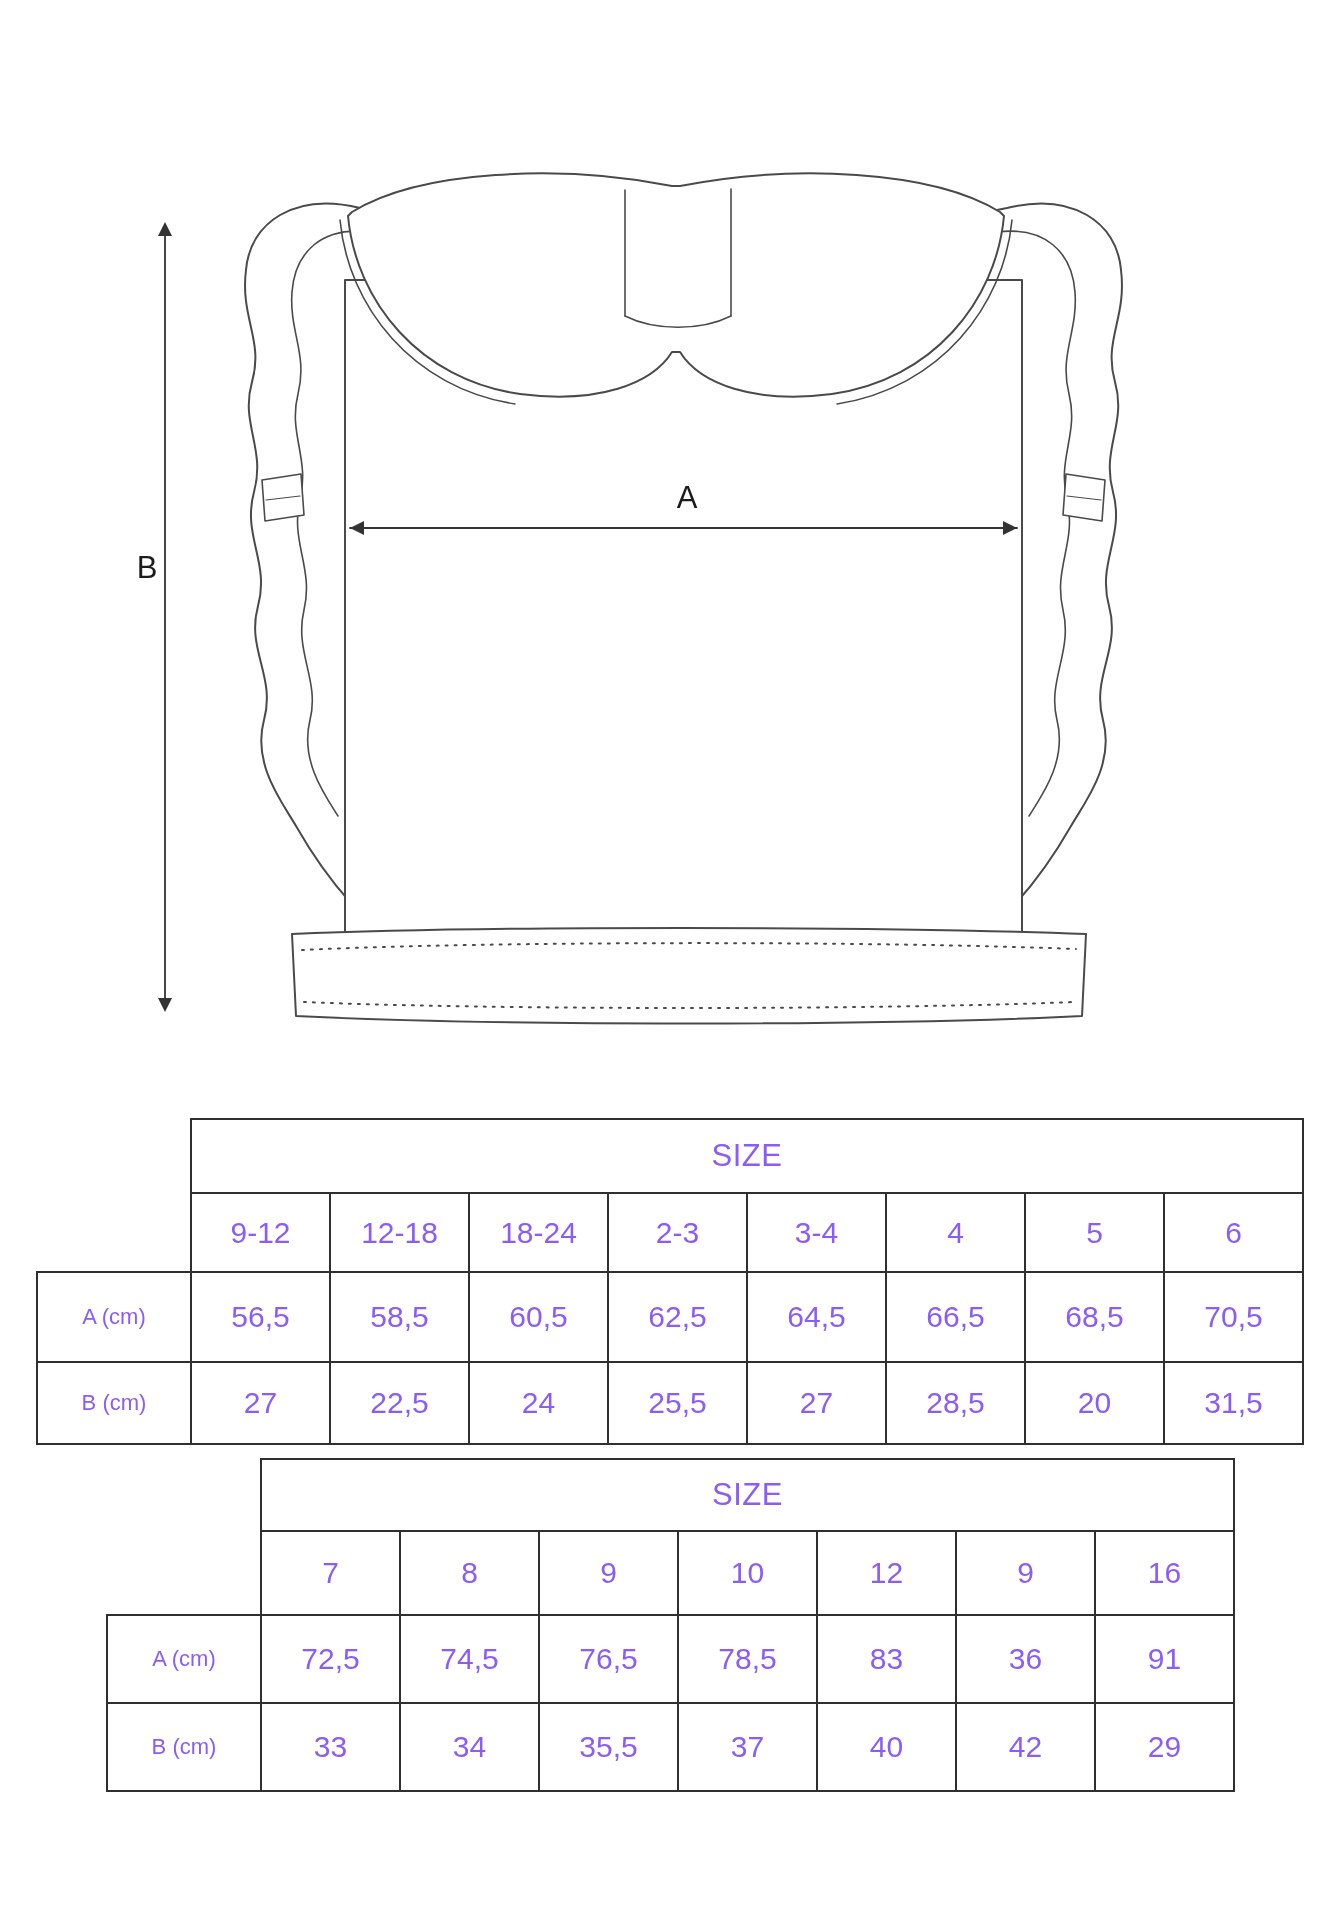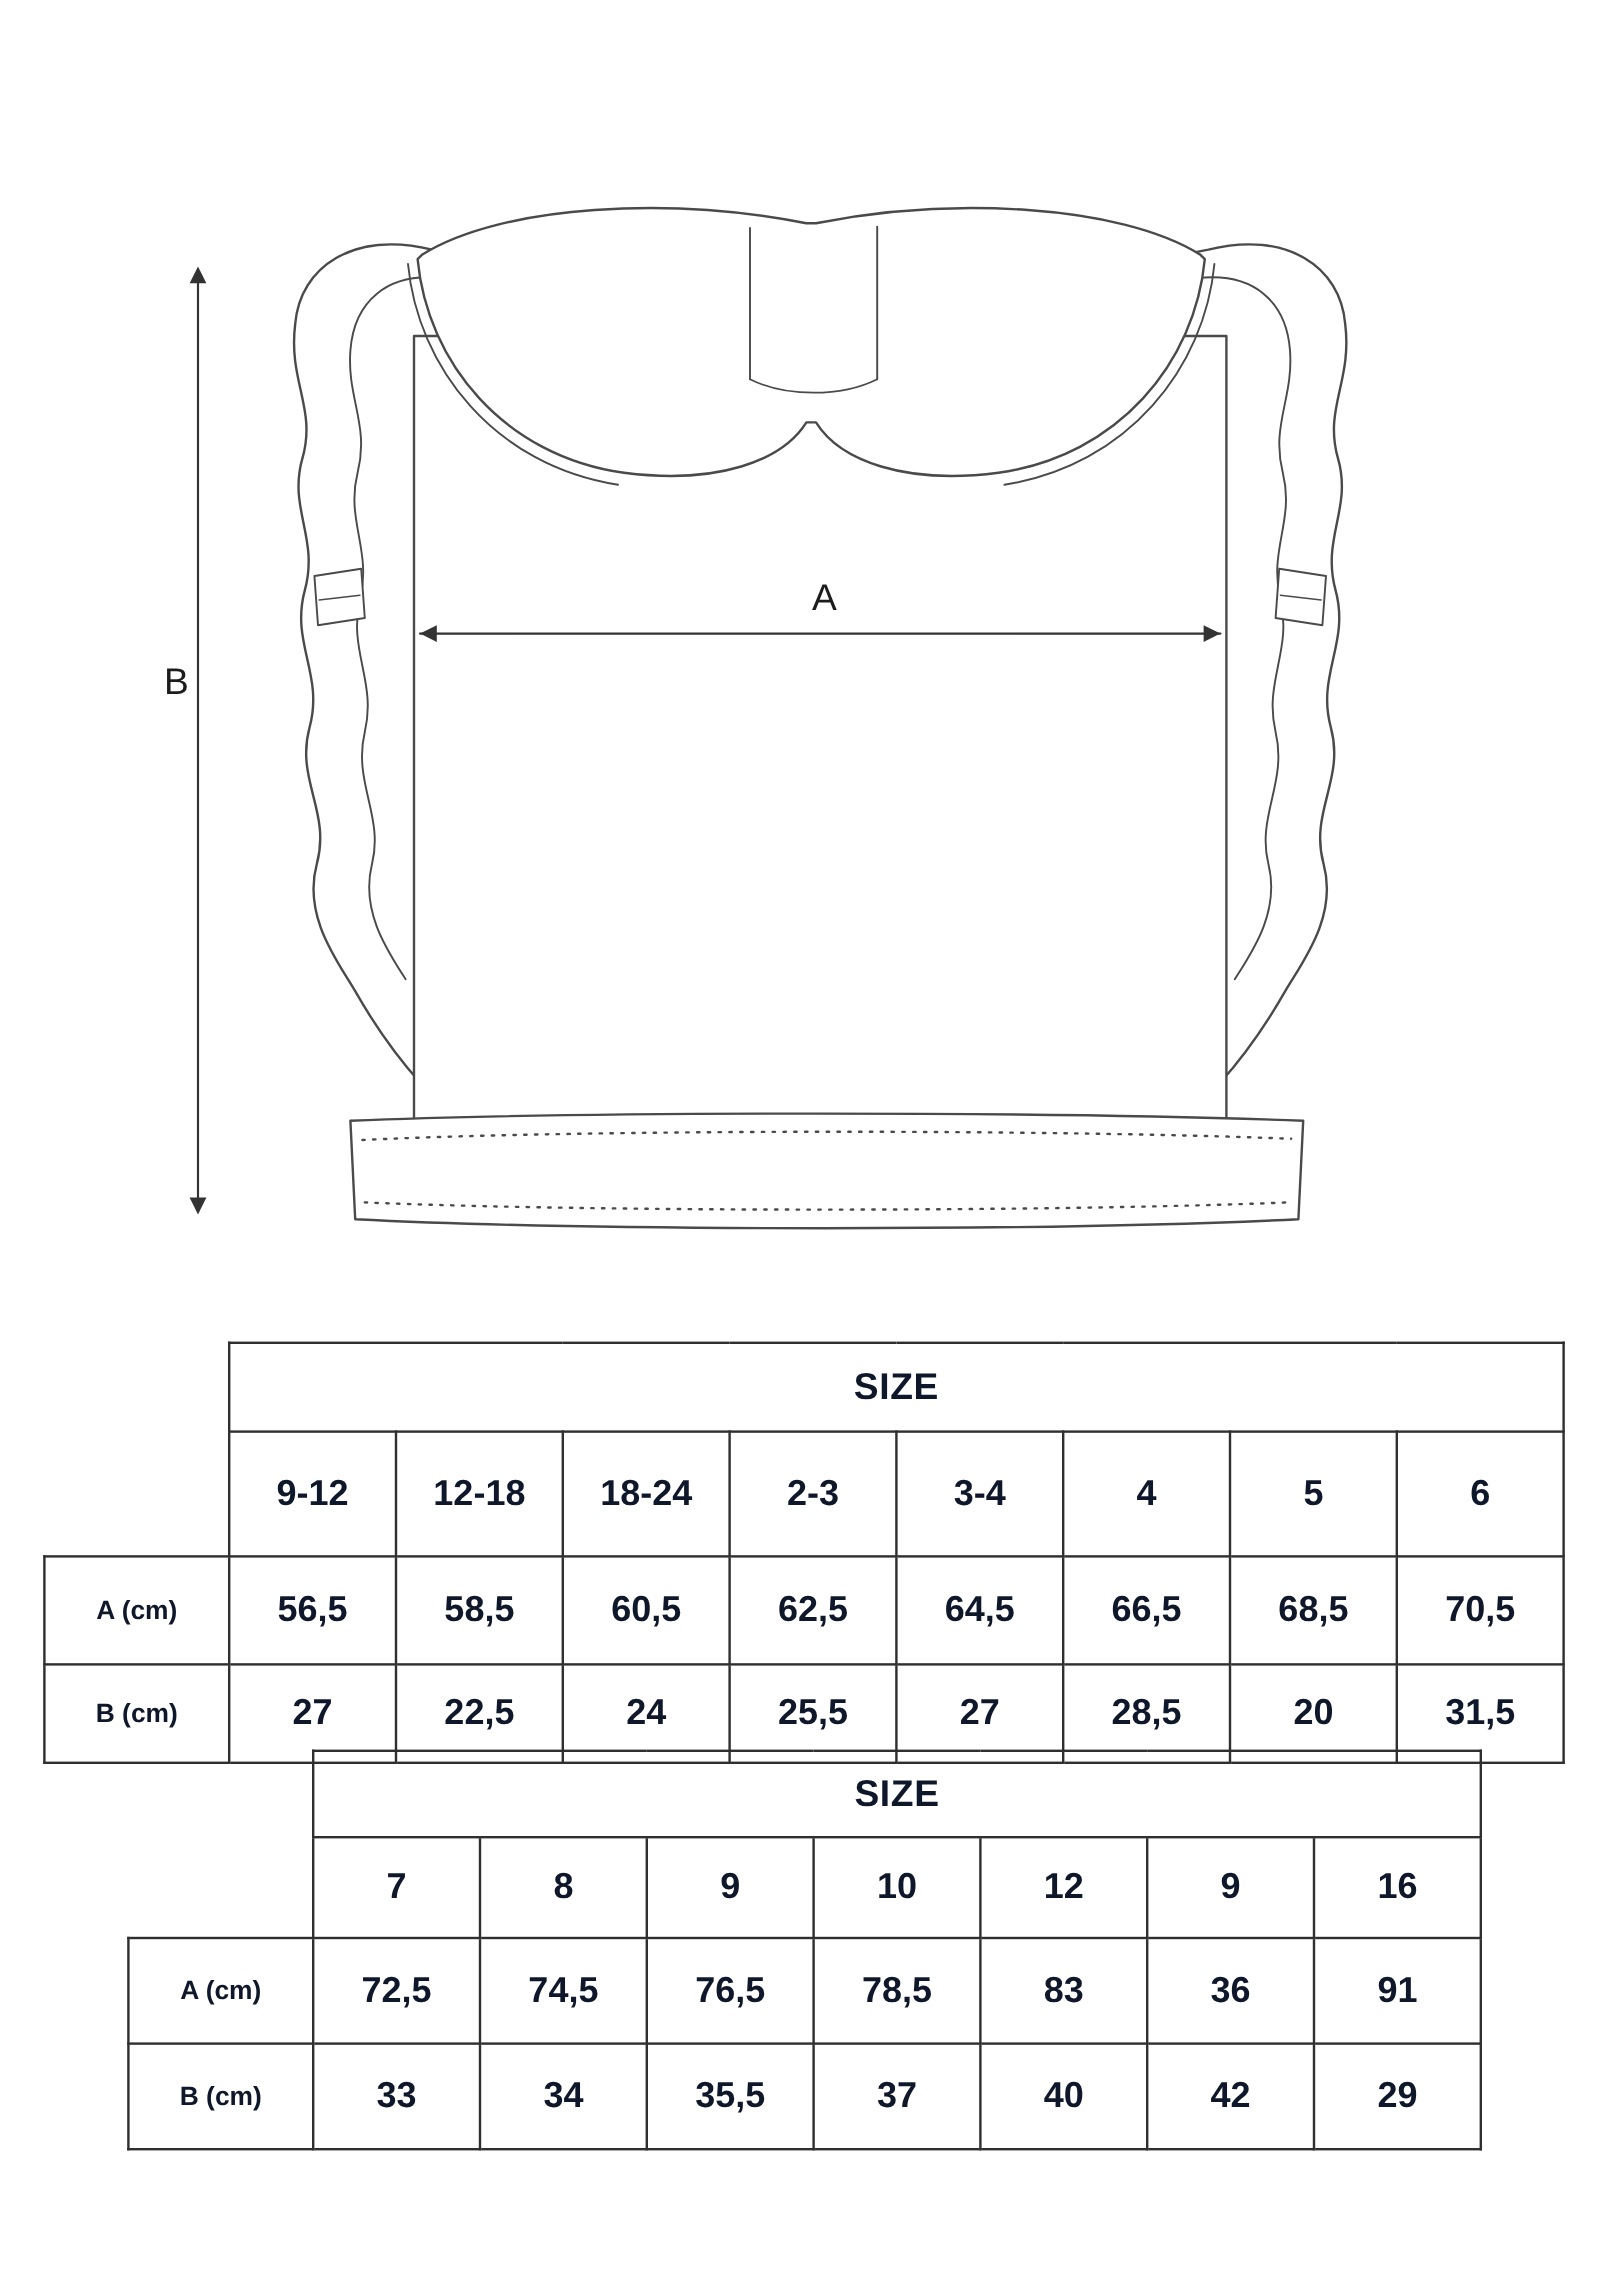--- a/index.html
+++ b/index.html
@@ -9,22 +9,21 @@
     background:#ffffff;
     font-family:"Liberation Sans", sans-serif;
     overflow:hidden;
   }
   svg.sketch { position:absolute; left:0; top:0; }
 
   table.size-table {
     position:absolute;
     border-collapse:collapse;
     table-layout:fixed;
-    color:#0f172a;
-    font-weight:bold;
+    color:#8b5cf6;
   }
   table.size-table td {
     border:2px solid #2f2f2f;
     text-align:center;
     vertical-align:middle;
     font-size:30px;
     padding:0;
   }
   table.size-table td.ghost { border:none; background:transparent; }
   table.size-table td.size-header { font-size:31px; letter-spacing:.5px; }
@@ -87,21 +86,21 @@
       <col style="width:139px">
         <col style="width:139px">
         <col style="width:139px">
         <col style="width:139px">
     </colgroup>
     <tbody>
         <tr style="height:74px">
       <td class="ghost"></td>
       <td colspan="8" class="size-header">SIZE</td>
     </tr>
-    <tr style="height:104px">
+    <tr style="height:79px">
       <td class="ghost"></td>
       <td>9-12</td>
       <td>12-18</td>
       <td>18-24</td>
       <td>2-3</td>
       <td>3-4</td>
       <td>4</td>
       <td>5</td>
       <td>6</td>
     </tr>

